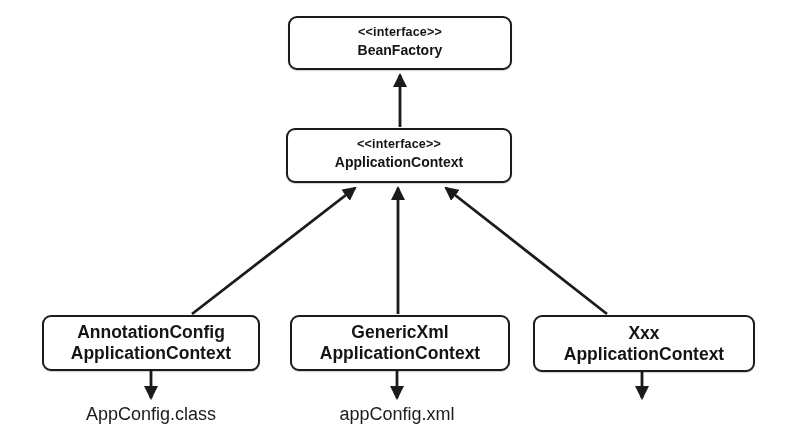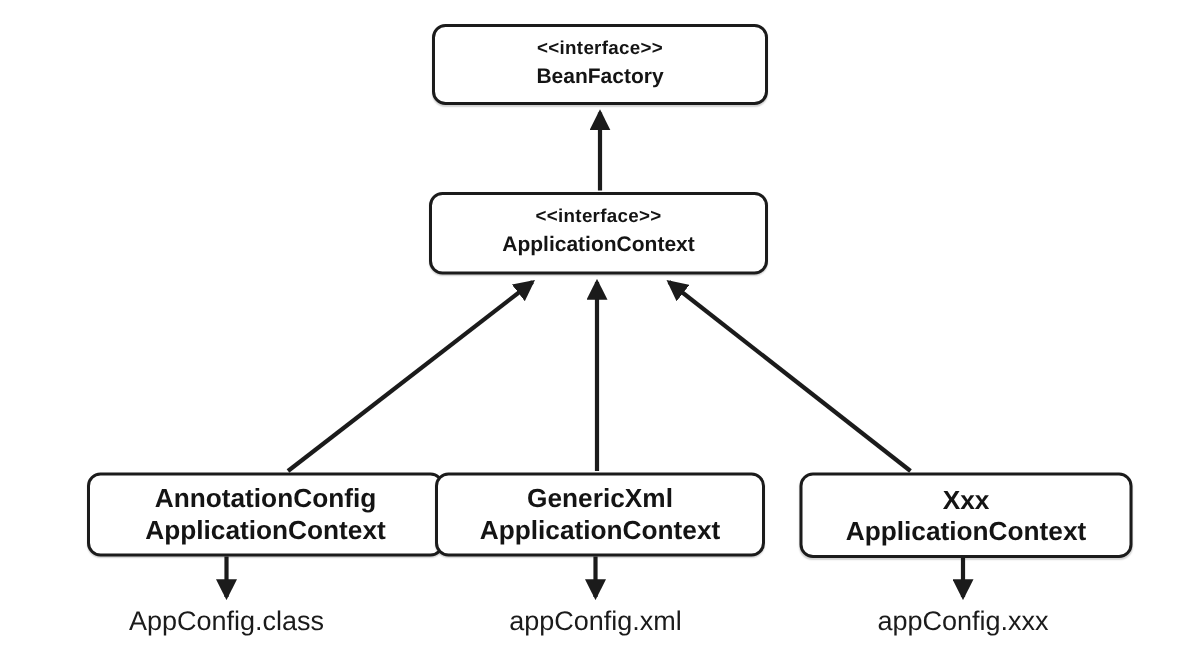--- a/index.html
+++ b/index.html
@@ -47,21 +47,21 @@
     font-weight: bold;
     line-height: 23px;
   }
   .impl-line {
     font-size: 17.5px;
     font-weight: bold;
     line-height: 21px;
   }
   .box-beanfactory   { left: 288px; top: 16px;  width: 224px; height: 54px; }
   .box-appcontext    { left: 286px; top: 128px; width: 226px; height: 55px; }
-  .box-annotation    { left: 42px;  top: 315px; width: 238px; height: 56px; margin-left: 16px; }
+  .box-annotation    { left: 42px;  top: 315px; width: 218px; height: 56px; }
   .box-genericxml    { left: 290px; top: 315px; width: 220px; height: 56px; text-align: center; }
   .box-xxx           { left: 533px; top: 315px; width: 222px; height: 57px; }
   .artifact-label {
     position: absolute;
     z-index: 2;
     width: 220px;
     text-align: center;
     font-size: 18px;
     font-weight: 500;
     color: #1b1b1b;
@@ -112,15 +112,14 @@
     <div class="impl-line">ApplicationContext</div>
   </div>
 
   <div class="uml-box box-xxx">
     <div class="impl-line">Xxx</div>
     <div class="impl-line">ApplicationContext</div>
   </div>
 
   <div class="artifact-label label-xml">appConfig.xml</div>
   <div class="artifact-label label-class">AppConfig.class</div>
-  <div class="artifact-label label-xxx">appConfig.xxx</div>
 
 </div>
 
 </body></html>

